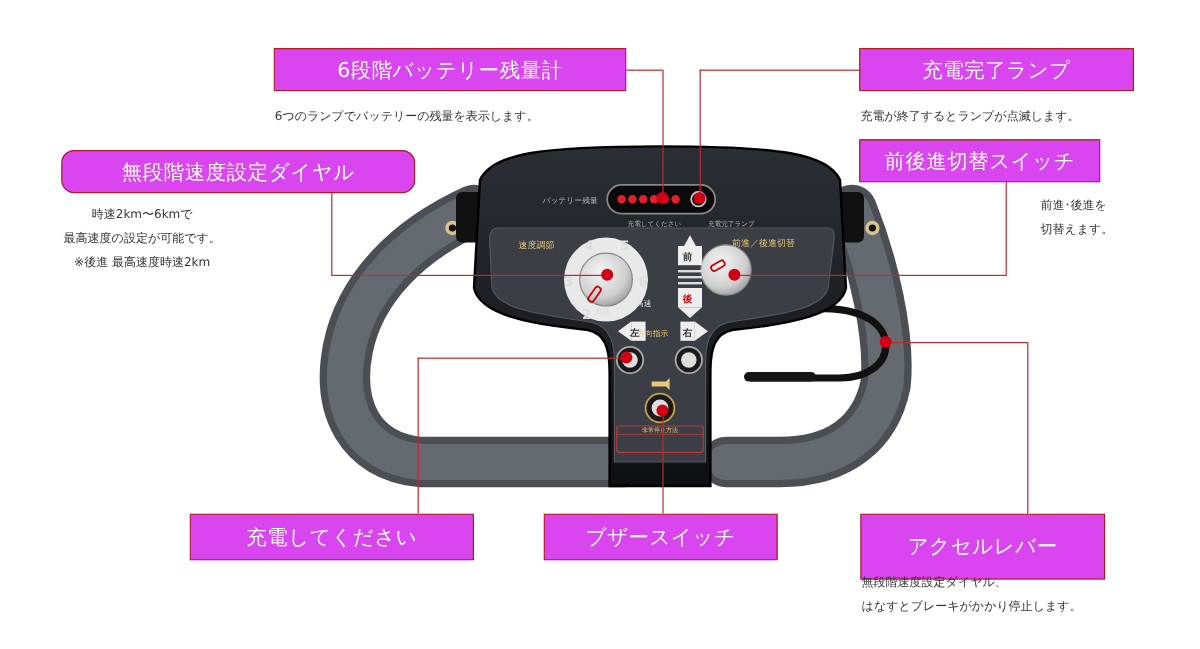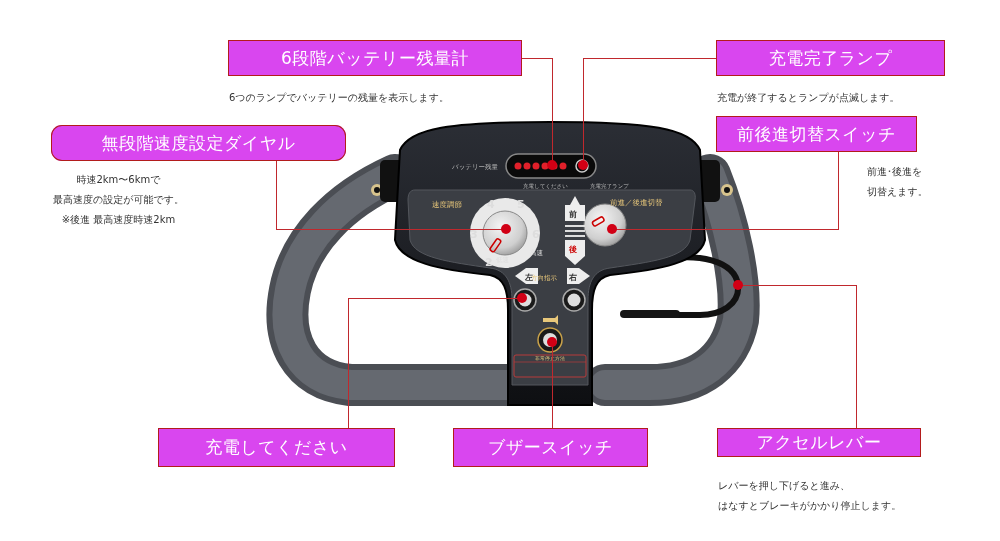--- a/index.html
+++ b/index.html
@@ -175,17 +175,17 @@
 <div class="label-box" style="left:716px; top:116px; width:201px; height:36px;">前後進切替スイッチ</div>
 <div class="desc" style="left:867px; top:162px;">
   <div>前進･後進を</div>
   <div>切替えます。</div>
 </div>
 
 <div class="label-box" style="left:158px; top:428px; width:237px; height:39px;">充電してください</div>
 
 <div class="label-box" style="left:453px; top:428px; width:195px; height:39px;">ブザースイッチ</div>
 
-<div class="label-box" style="left:717px; top:428px; width:204px; height:29px;">アクセルレバー</div>
+<div class="label-box" style="left:717px; top:428px; width:204px; height:55px;">アクセルレバー</div>
 <div class="desc" style="left:718px; top:476px;">
-  <div>レバーを押し下げると進み、</div>
+  <div>無段階速度設定ダイヤル、</div>
   <div>はなすとブレーキがかかり停止します。</div>
 </div>
 
 </body></html>

